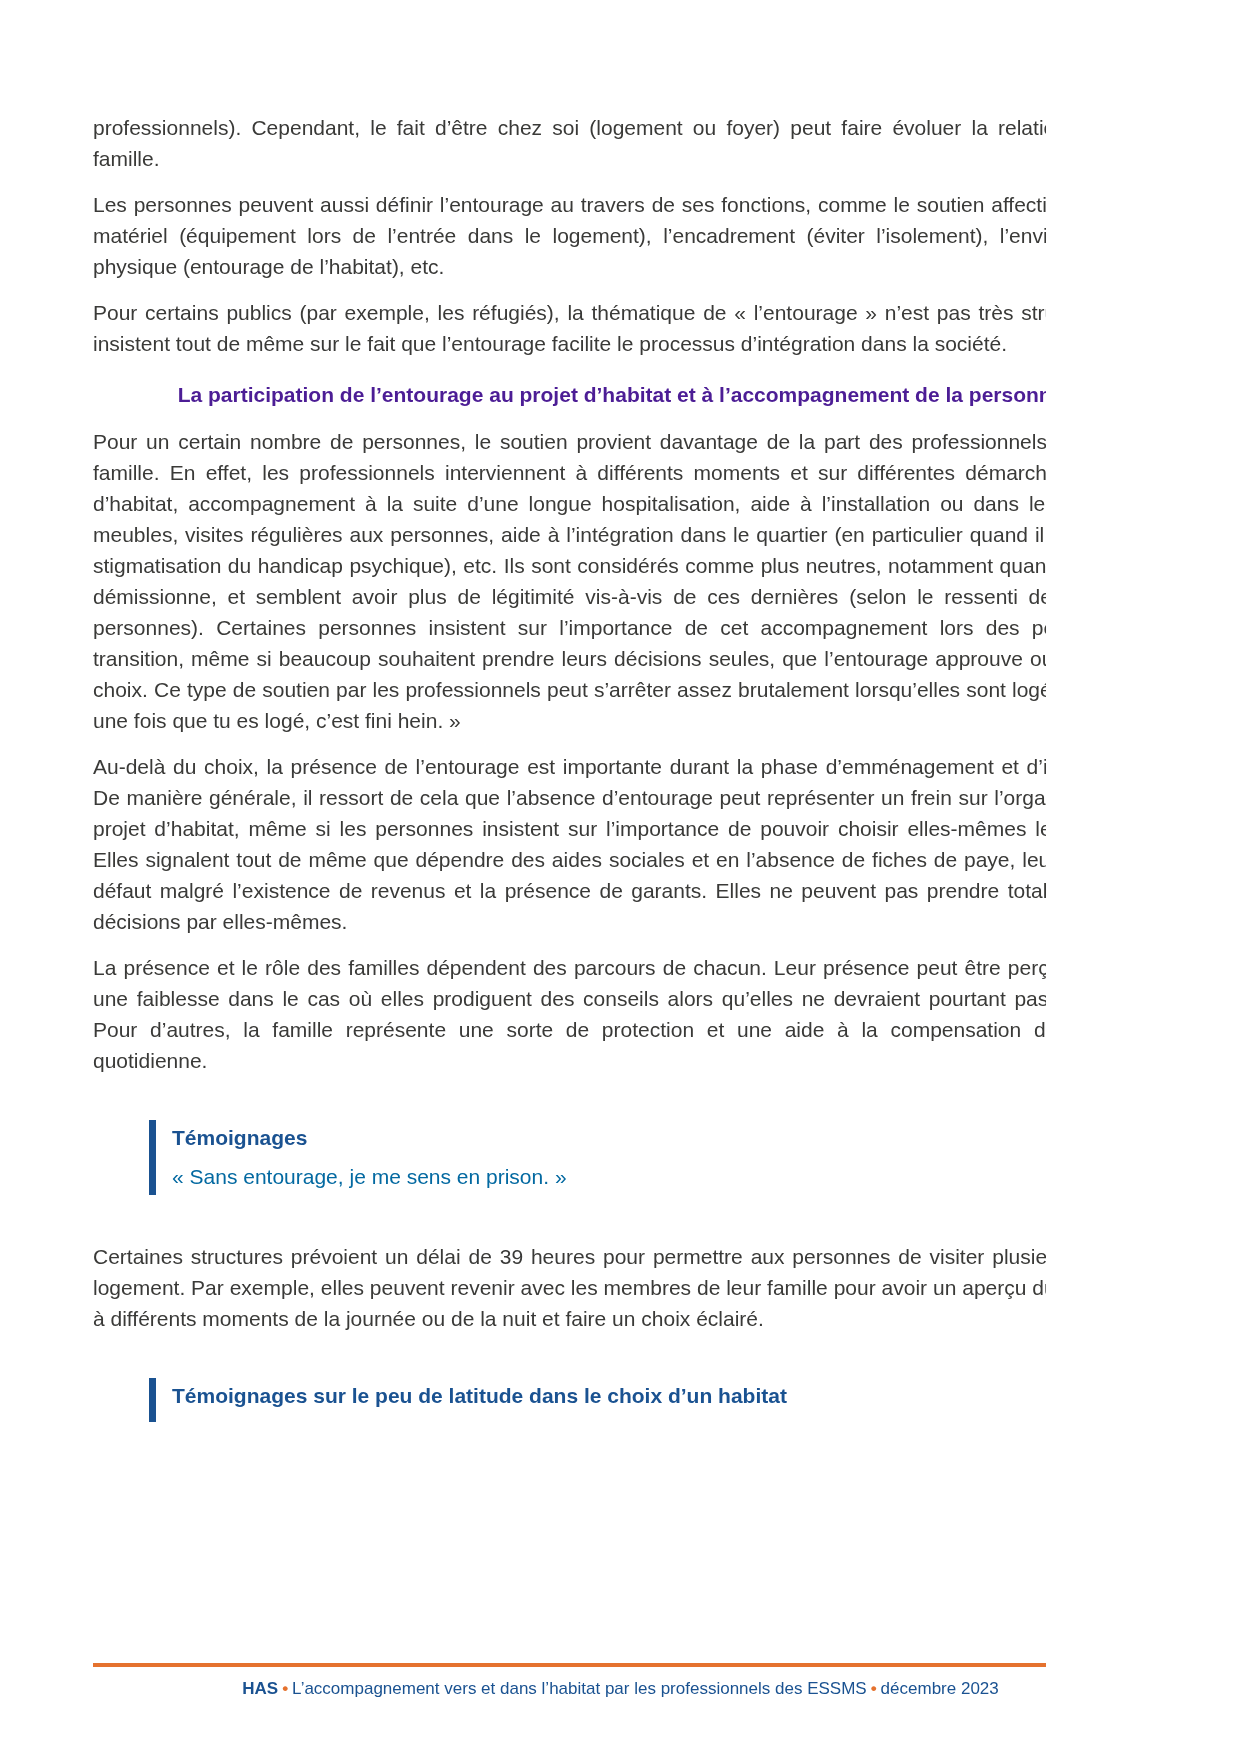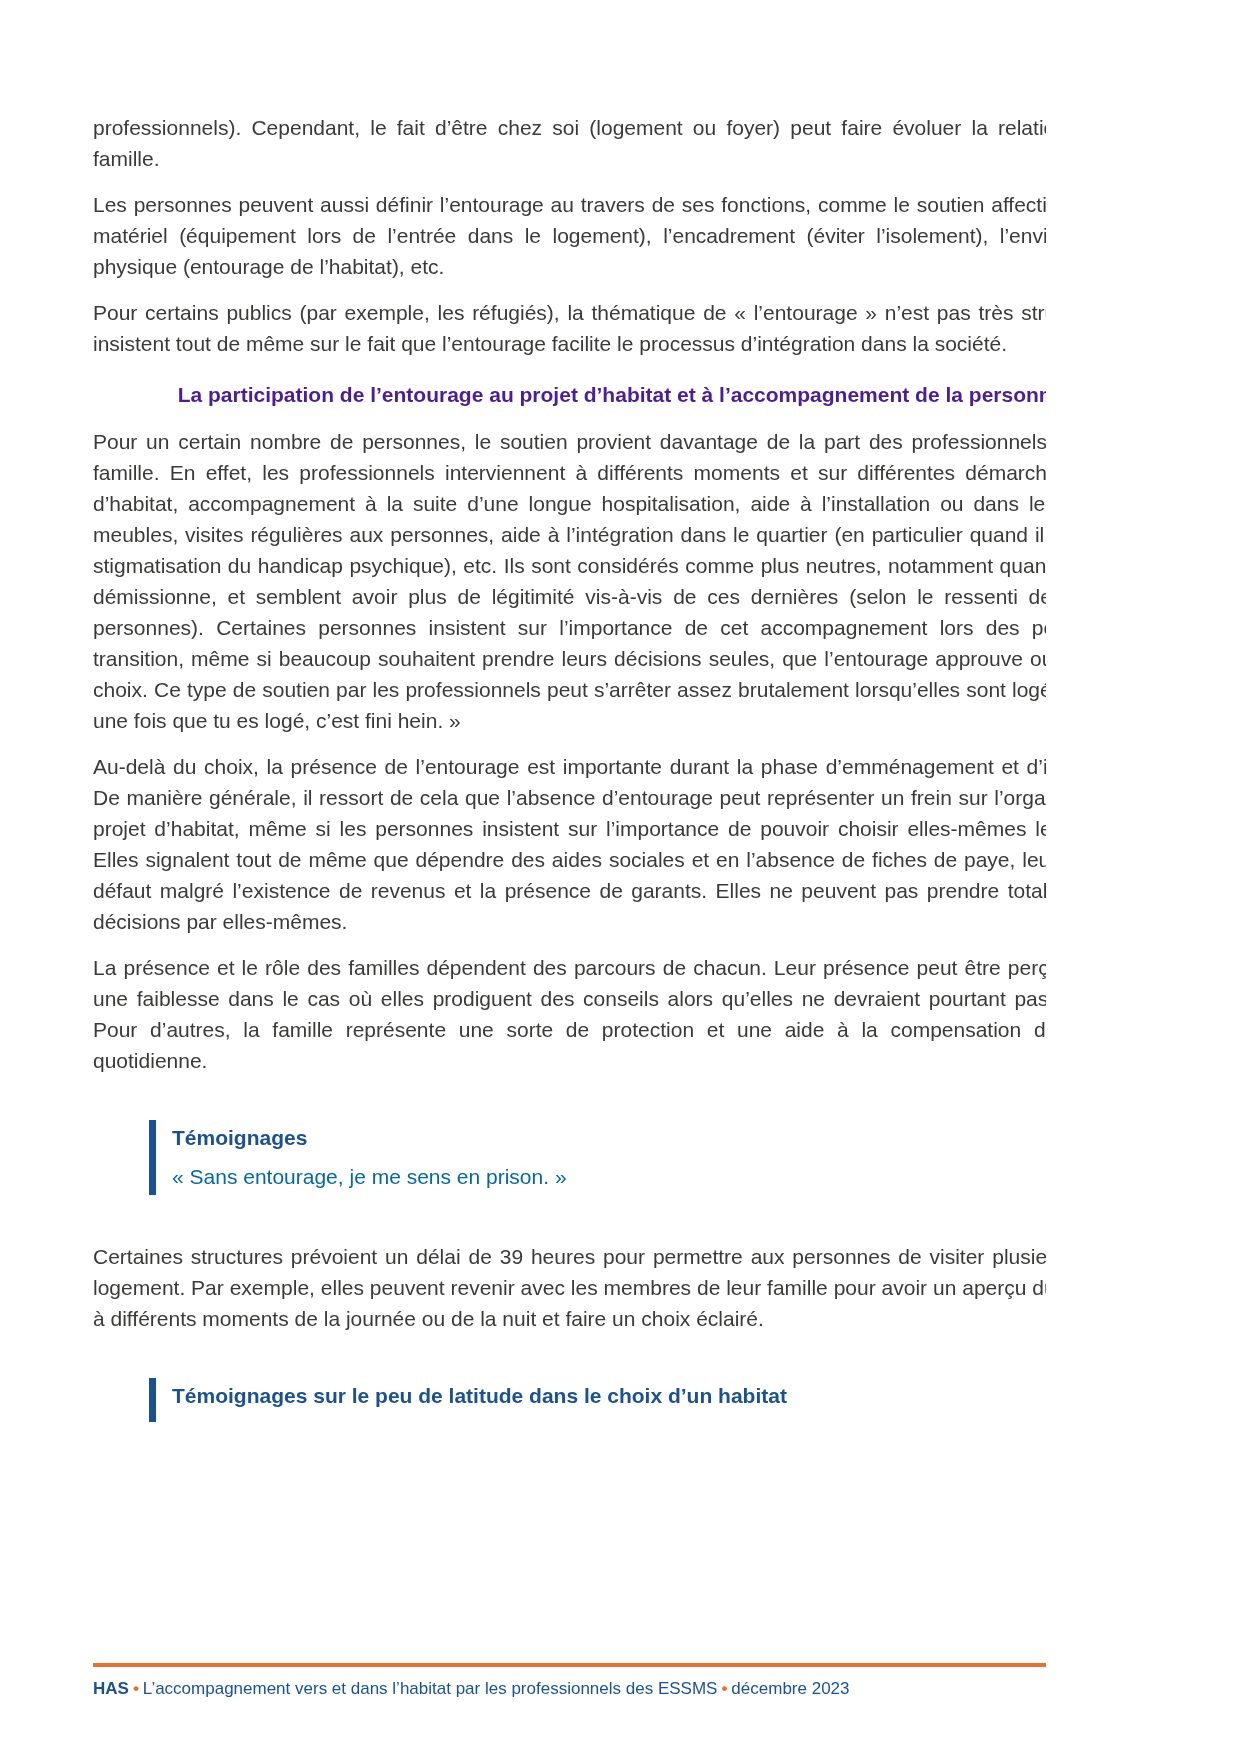--- a/index.html
+++ b/index.html
@@ -64,21 +64,21 @@
   }
   .footer-row {
     position: absolute;
     top: 1676px;
     left: 93px;
     width: 1055px;
     height: 26px;
   }
   .footer-citation {
     width: 100%;
-    text-align: left;
+    text-align: center;
     font-size: 17px;
     line-height: 26px;
     color: #1a5291;
   }
   .footer-citation .org {
     font-weight: bold;
   }
   .footer-citation .sep {
     color: #e5722e;
     font-weight: bold;

